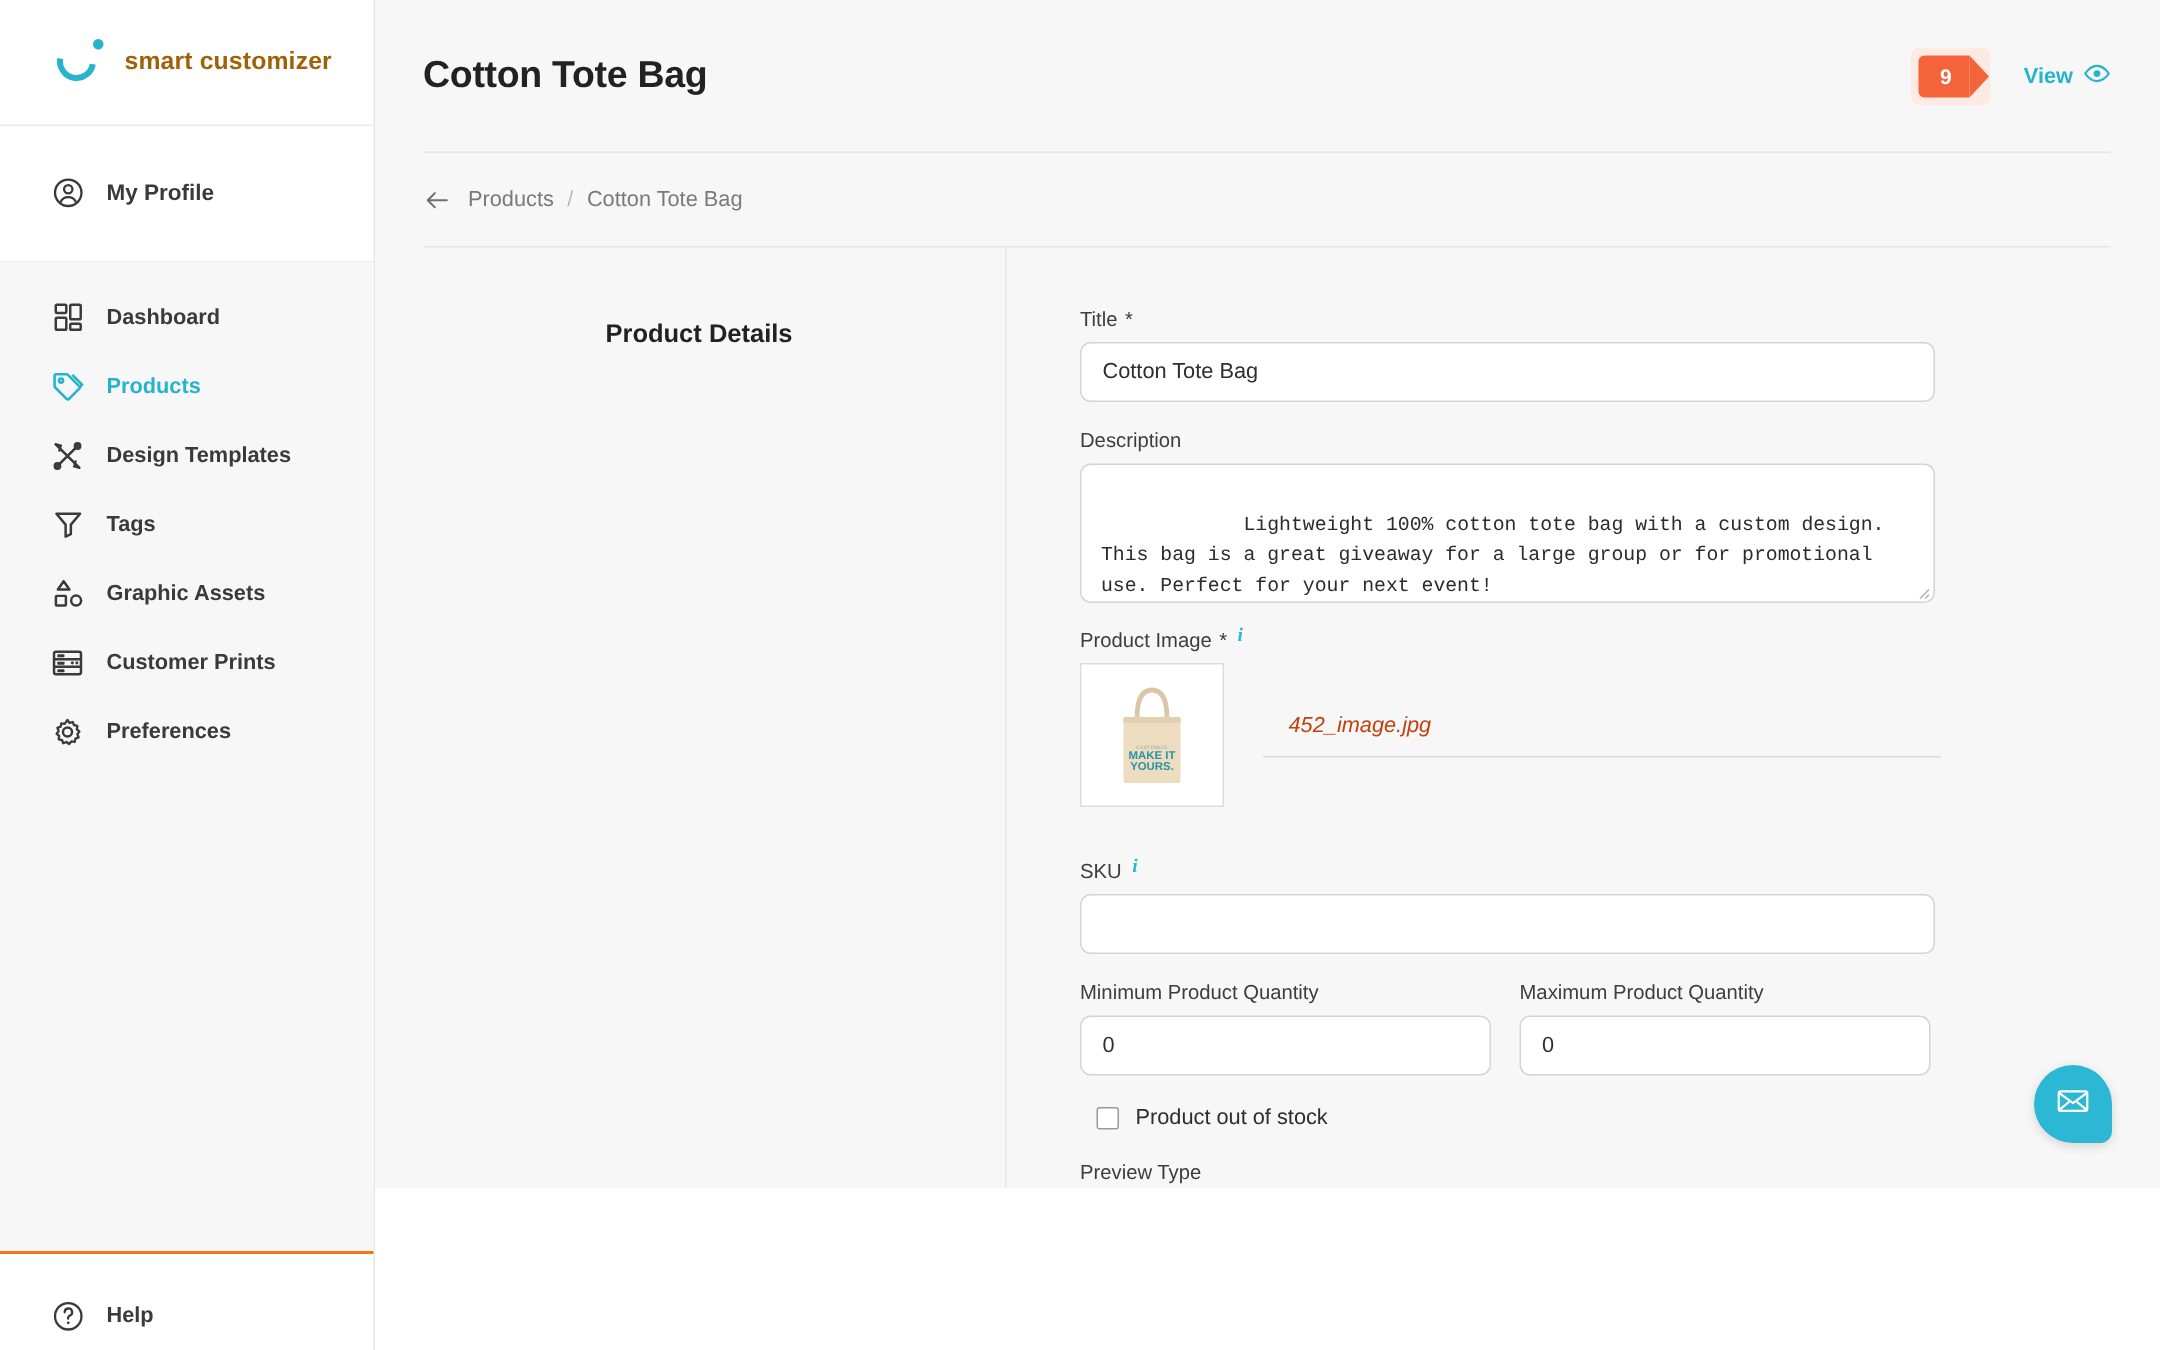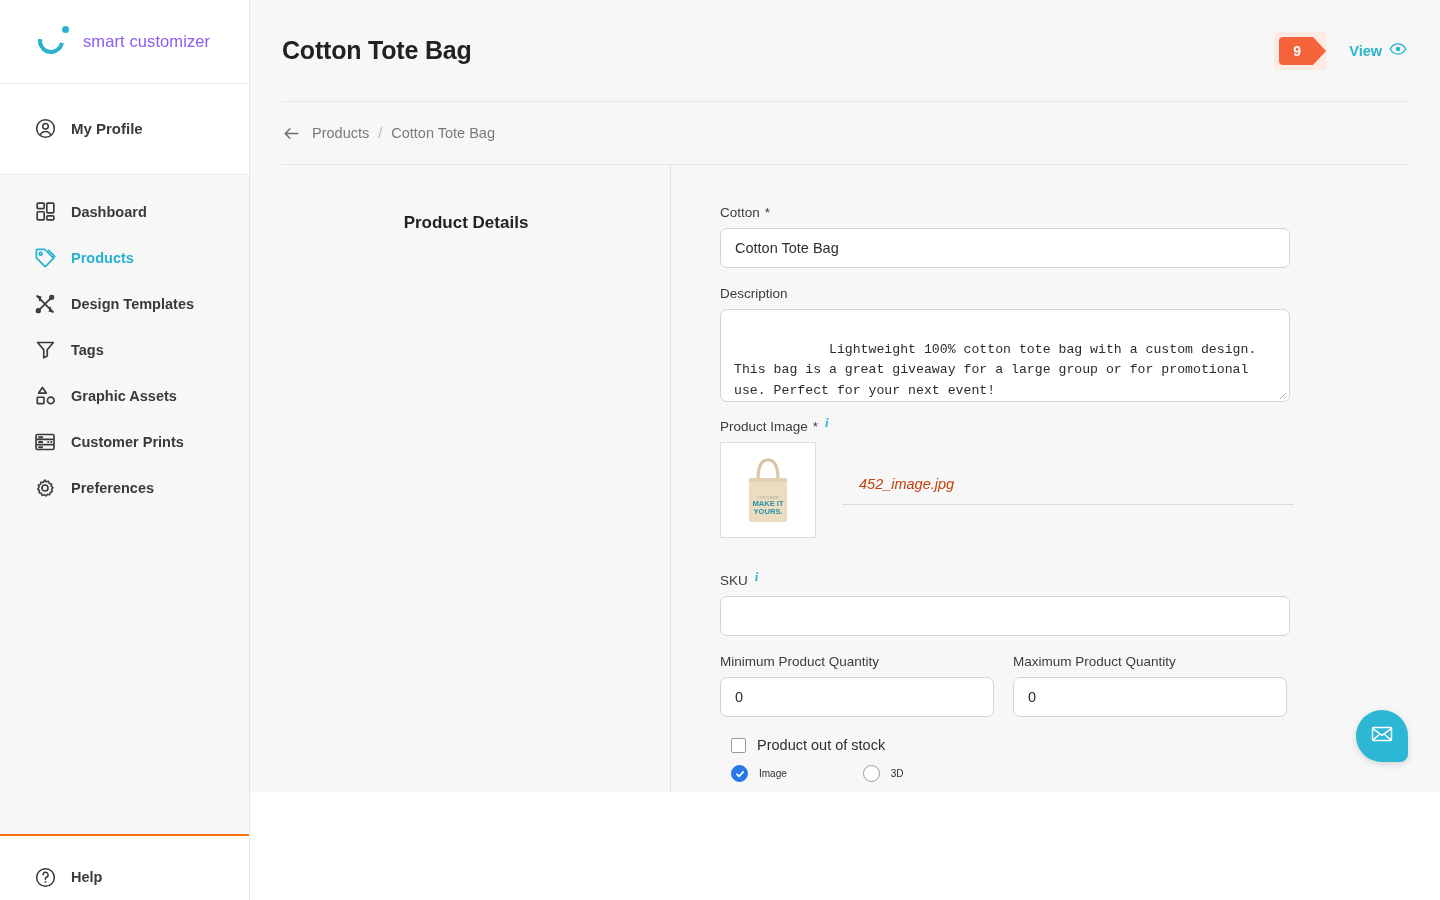--- a/index.html
+++ b/index.html
@@ -33,23 +33,23 @@
     border-top-color: transparent;
     border-right-color: transparent;
     transform: rotate(-35deg);
   }
   .logo-mark .dot {
     position: absolute; right: 3px; top: 2px;
     width: 7px; height: 7px; border-radius: 50%; background: #27b2cd;
   }
   .logo-text {
     margin-left: 11px;
-    color: #8b5cf6;
+    color: #a16207;
     font-size: 16.5px;
-    font-weight: normal;
+    font-weight: bold;
     letter-spacing: .1px;
     white-space: nowrap;
   }
 
   .nav-group { padding: 0; }
   .nav-group.profile { border-bottom: 1px solid #ececec; padding: 22px 0 22px 0; }
   .nav-group.main { border-bottom: 2px solid #f97316; padding: 14px 0 18px 0; }
   .nav-group.help { padding: 18px 0 0 0; }
 
   .nav-item {
@@ -397,21 +397,21 @@
     <div class="content">
 
       <div class="col-left">
         <h2>Product Details</h2>
       </div>
 
       <div class="col-right">
 
         <div class="field">
           <div class="flabel">
-            <span>Cotton</span>
+            <span>Title</span>
             <span class="req">*</span>
           </div>
           <div class="input">
             <span>Cotton Tote Bag</span>
           </div>
         </div>
 
         <div class="gap"></div>
 
         <div class="field">
@@ -485,20 +485,21 @@
               <span>0</span>
             </div>
           </div>
         </div>
 
         <div class="checkrow">
           <span class="checkbox"></span>
           <span>Product out of stock</span>
         </div>
 
+        <div class="preview-label">Preview Type</div>
         <div class="radios">
           <div class="radio-opt">
             <span class="radio sel">
               <svg width="10" height="10" viewBox="0 0 12 12" fill="none" stroke="#fff" stroke-width="2" stroke-linecap="round" stroke-linejoin="round">
                 <path d="M2.2 6.3l2.6 2.6 5-5.4"></path>
               </svg>
             </span>
             <span>Image</span>
           </div>
           <div class="radio-opt">

